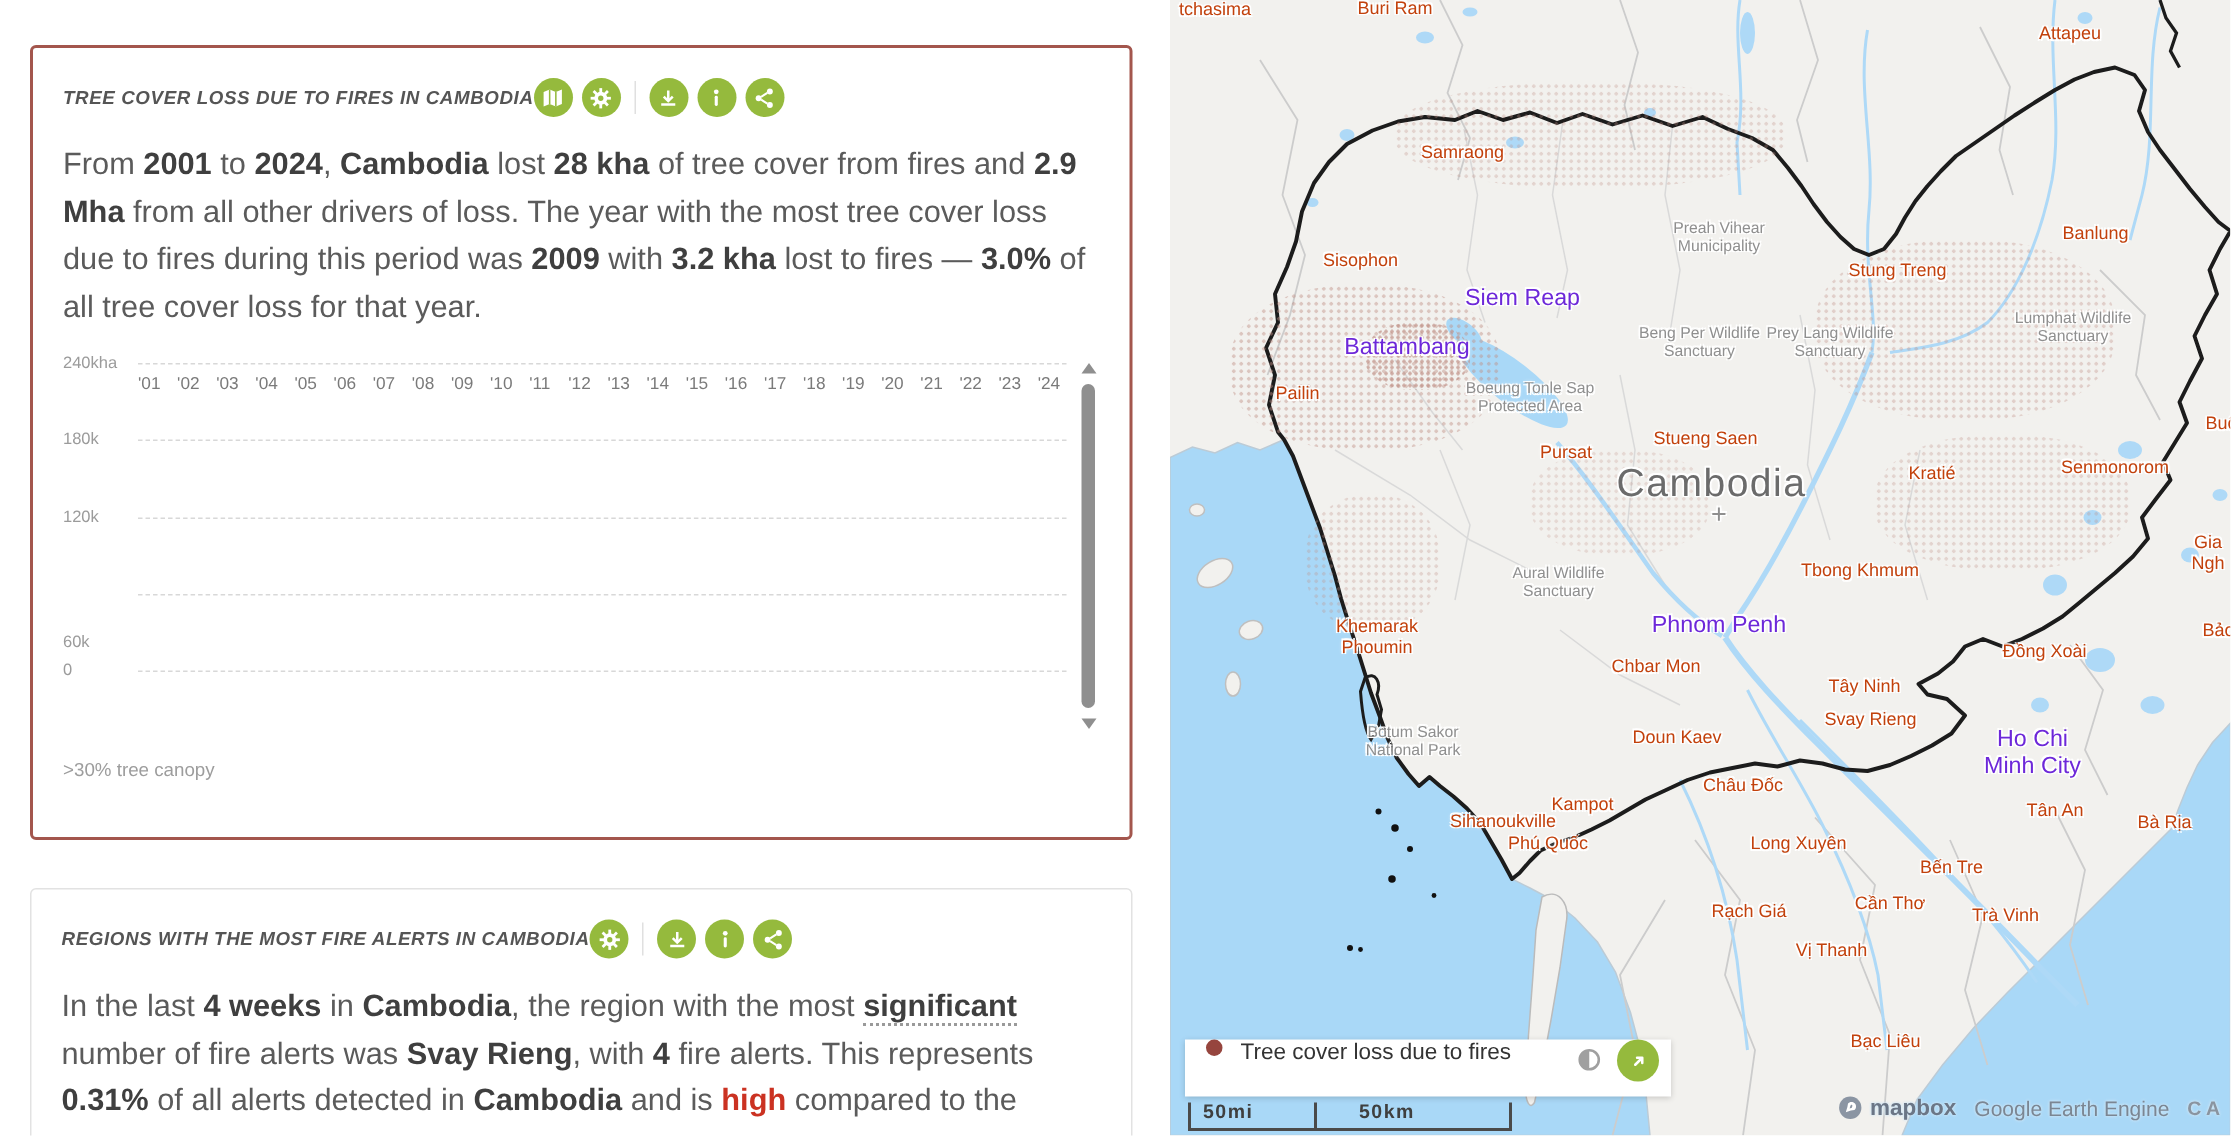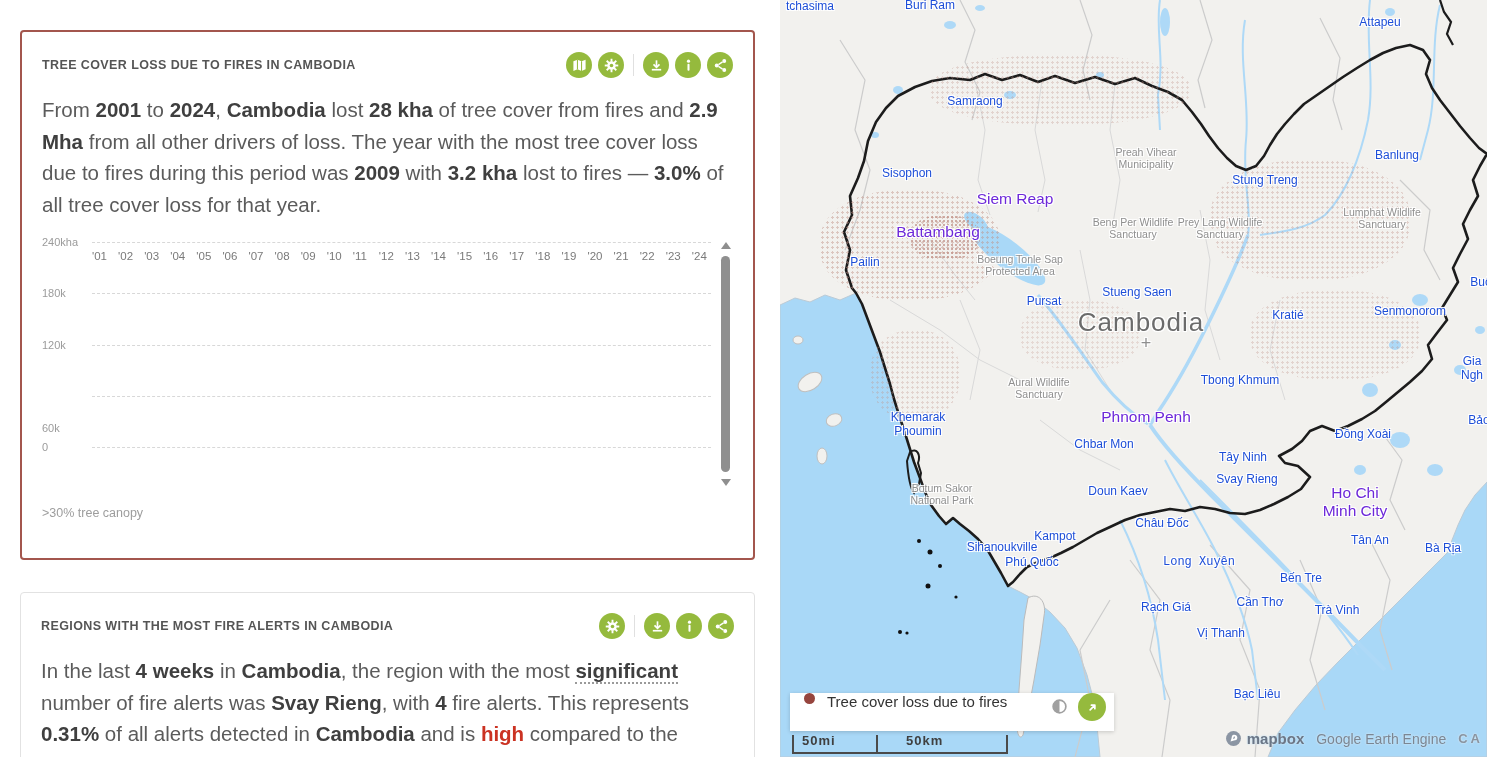--- a/index.html
+++ b/index.html
@@ -5,21 +5,21 @@
   * { box-sizing: border-box; margin: 0; padding: 0; }
   html,body { width:1487px; height:757px; overflow:hidden; background:#fff;
     font-family:"Liberation Sans", sans-serif; }
   #stage { position:relative; width:1487px; height:757px; overflow:hidden; }
 
   
   .panel { position:absolute; left:0; top:0; width:780px; height:757px; background:#fff; }
   .card { position:absolute; left:20px; width:735px; background:#fff; border-radius:4px; padding:20px; }
   #card1 { top:30px; height:530px; border:2px solid #a3564d; }
   #card2 { top:592px; height:230px; border:1px solid #e2e2e2; }
-  .whead { display:flex; justify-content:space-between; align-items:center; }
+  .whead { display:flex; align-items:center;font-style:italic; }
   .wtitle { font-size:12.5px; font-weight:bold; color:#555; letter-spacing:.4px; }
   .toolbar { display:flex; align-items:center; gap:6px; }
   .iconbtn { width:26px; height:26px; border-radius:50%; background:#95ba3d; display:flex;
     align-items:center; justify-content:center; cursor:pointer; flex:0 0 auto; }
   .iconbtn svg { width:15px; height:15px; }
   .tooldiv { width:1px; height:22px; background:#e0e0e0; margin:0 3px; }
   .summary { margin-top:16px; font-size:20.5px; line-height:31.5px; color:#5b5b5b; }
   .summary .b { font-weight:bold; color:#3f3f3f; }
   .summary .red { color:#cb3222; }
   .summary .udash { border-bottom:2px dotted #9a9a9a; }
@@ -42,21 +42,21 @@
   .sarr.dn { bottom:2px; border-top:7px solid #8f8f8f; }
   .sthumb { position:absolute; top:16px; bottom:16px; left:2px; width:9px; background:#8f8f8f; border-radius:5px; cursor:grab; }
   .footnote { margin-top:16px; font-size:12.5px; color:#9d9d9d; }
 
   
   #map { position:absolute; left:780px; top:0; width:707px; height:757px; background:#f2f1ee; overflow:hidden; cursor:grab; }
   #map svg.base { position:absolute; left:0; top:0; }
   .spk { position:absolute; background-image:radial-gradient(#c09086 1px, transparent 1.3px); background-size:5px 5px; border-radius:45%; pointer-events:none; }
   .maplabel { position:absolute; transform:translate(-50%,-50%); white-space:pre-line; text-align:center;
     text-shadow:-1px -1px 0 #fff,1px -1px 0 #fff,-1px 1px 0 #fff,1px 1px 0 #fff,0 0 3px #fff; z-index:5; pointer-events:none; }
-  .s-city { font-size:12px; color:#1d4ed8; }
+  .s-city { font-size:12px; color:#c2410c; }
   .s-city-lg { font-size:15.5px; color:#6d28d9; }
   .s-area { font-size:10.5px; color:#8f8f8f; }
   .s-country { font-size:26px; color:#6b6b6b; letter-spacing:1px; }
   .s-marker { font-size:18px; color:#8f8f8f; }
 
   .legendbar { position:absolute; left:10px; bottom:26px; width:324px; height:38px; background:#fff;
     box-shadow:0 1px 4px rgba(0,0,0,.18); display:flex; align-items:flex-start; padding:0 8px 0 14px; z-index:10; }
   .ldot { width:11px; height:11px; border-radius:50%; background:#96453e; flex:0 0 auto; }
   .ltext { font-size:15px; color:#333; margin-left:12px; flex:1; }
   .opbtn { width:26px; height:26px; display:flex; align-items:center; justify-content:center; cursor:pointer; }
@@ -527,21 +527,21 @@
 National Park</div>
         <div class="maplabel s-city" style="left: 338px; top: 491px;">Doun Kaev</div>
         <div class="maplabel s-city-lg" style="left: 575px; top: 502px;">Ho Chi
 Minh City</div>
         <div class="maplabel s-city" style="left: 382px; top: 523px;">Châu Đốc</div>
         <div class="maplabel s-city" style="left: 275px; top: 536px;">Kampot</div>
         <div class="maplabel s-city" style="left: 222px; top: 547px;">Sihanoukville</div>
         <div class="maplabel s-city" style="left: 590px; top: 540px;">Tân An</div>
         <div class="maplabel s-city" style="left: 663px; top: 548px;">Bà Rịa</div>
         <div class="maplabel s-city" style="left: 252px; top: 562px;">Phú Quốc</div>
-        <div class="maplabel s-city" style="left: 419px; top: 562px; font-family: Liberation Mono, monospace;">Long Xuyên</div>
+        <div class="maplabel s-city" style="left: 419px; top: 562px;">Long Xuyên</div>
         <div class="maplabel s-city" style="left: 521px; top: 578px;">Bến Tre</div>
         <div class="maplabel s-city" style="left: 386px; top: 607px;">Rạch Giá</div>
         <div class="maplabel s-city" style="left: 480px; top: 602px;">Cần Thơ</div>
         <div class="maplabel s-city" style="left: 557px; top: 610px;">Trà Vinh</div>
         <div class="maplabel s-city" style="left: 441px; top: 633px;">Vị Thanh</div>
         <div class="maplabel s-city" style="left: 477px; top: 694px;">Bạc Liêu</div>
       </div>
 
     <div class="legendbar">
       <div class="ldot"></div>

